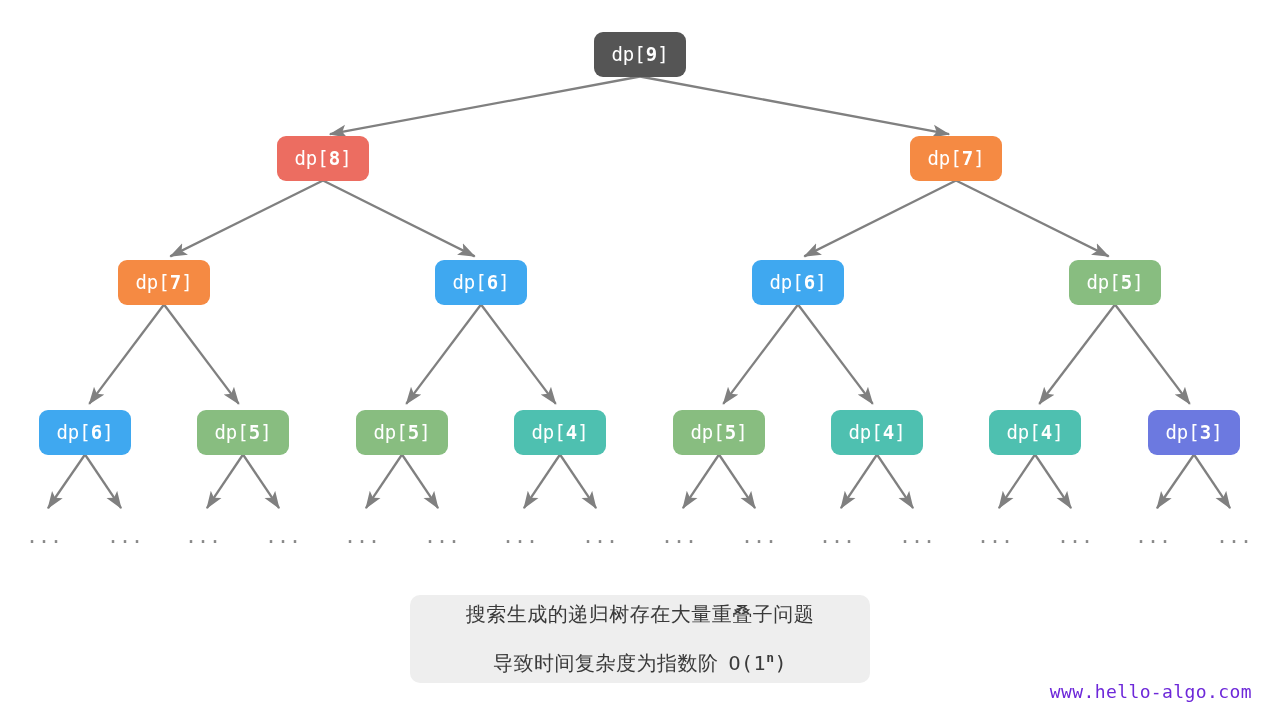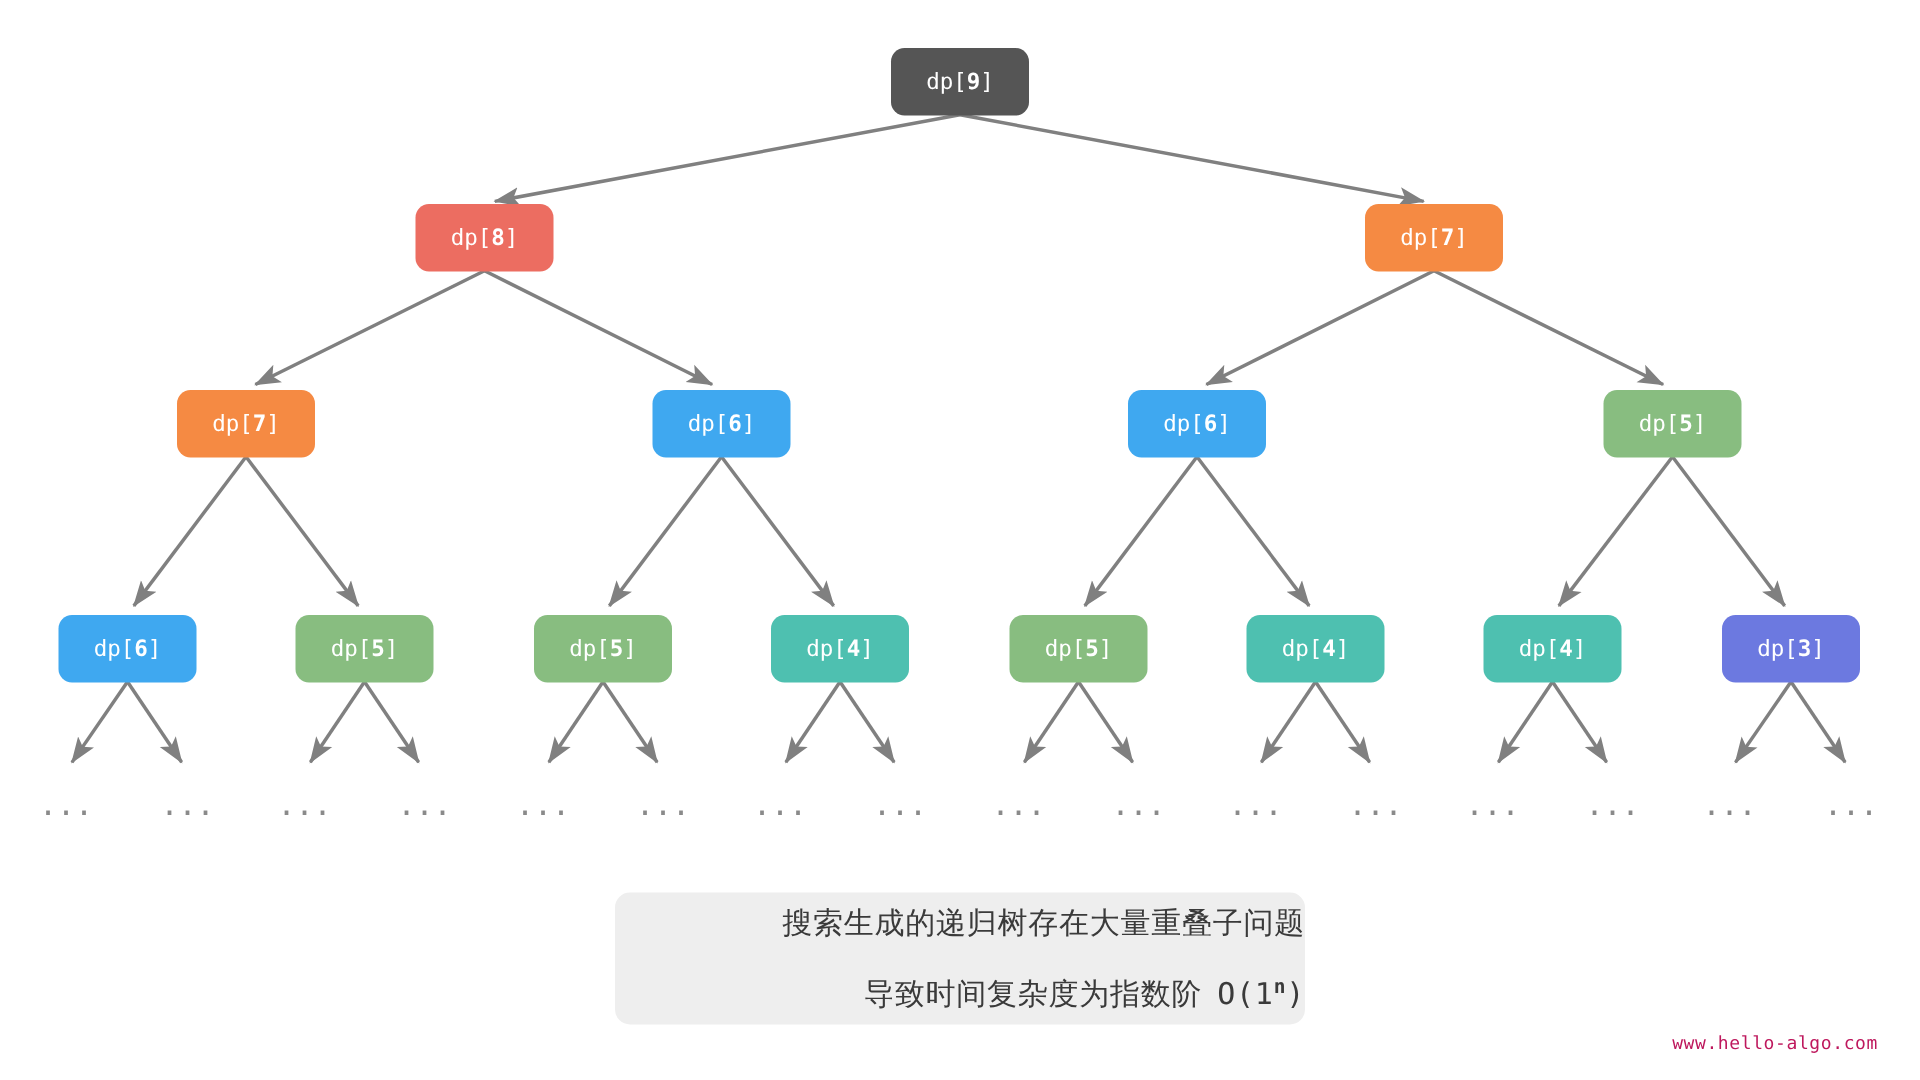--- a/index.html
+++ b/index.html
@@ -30,21 +30,21 @@
   }
   .node {
     position: absolute;
     box-sizing: border-box;
     border-radius: 9px;
     display: flex;
     align-items: center;
     justify-content: center;
     color: #ffffff;
     font-family: "DejaVu Sans Mono", monospace;
-    font-size: 15px;
+    font-size: 19px;
     letter-spacing: 0px;
     white-space: nowrap;
     z-index: 3;
   }
   .node .lbl-pre,
   .node .lbl-post {
     font-weight: 400;
   }
   .node .lbl-num {
     font-weight: 700;
@@ -62,21 +62,21 @@
   #caption {
     position: absolute;
     left: 410px;
     top: 595px;
     width: 460px;
     height: 88px;
     background: #eeeeee;
     border-radius: 10px;
     display: flex;
     flex-direction: column;
-    align-items: flex-end;
+    align-items: center;
     justify-content: center;
     z-index: 4;
   }
   #caption .cap-line {
     color: #3a3a3a;
     font-family: "DejaVu Sans", sans-serif;
     font-size: 20px;
     line-height: 31px;
     letter-spacing: 0.5px;
     white-space: nowrap;
@@ -92,23 +92,23 @@
     margin-left: 10px;
   }
   .bigo sup {
     font-weight: 700;
     font-size: 13px;
   }
   #watermark {
     position: absolute;
     right: 28px;
     bottom: 18px;
-    color: #be185d;
-    font-family: "DejaVu Sans Mono", monospace;
-    font-size: 12px;
+    color: #6d28d9;
+    font-family: "DejaVu Sans Mono", monospace;
+    font-size: 18px;
     letter-spacing: 0.4px;
     z-index: 5;
   }
 </style>
 </head>
 <body>
 
 <div id="canvas">
 
   <svg id="edges" viewBox="0 0 1280 720">

